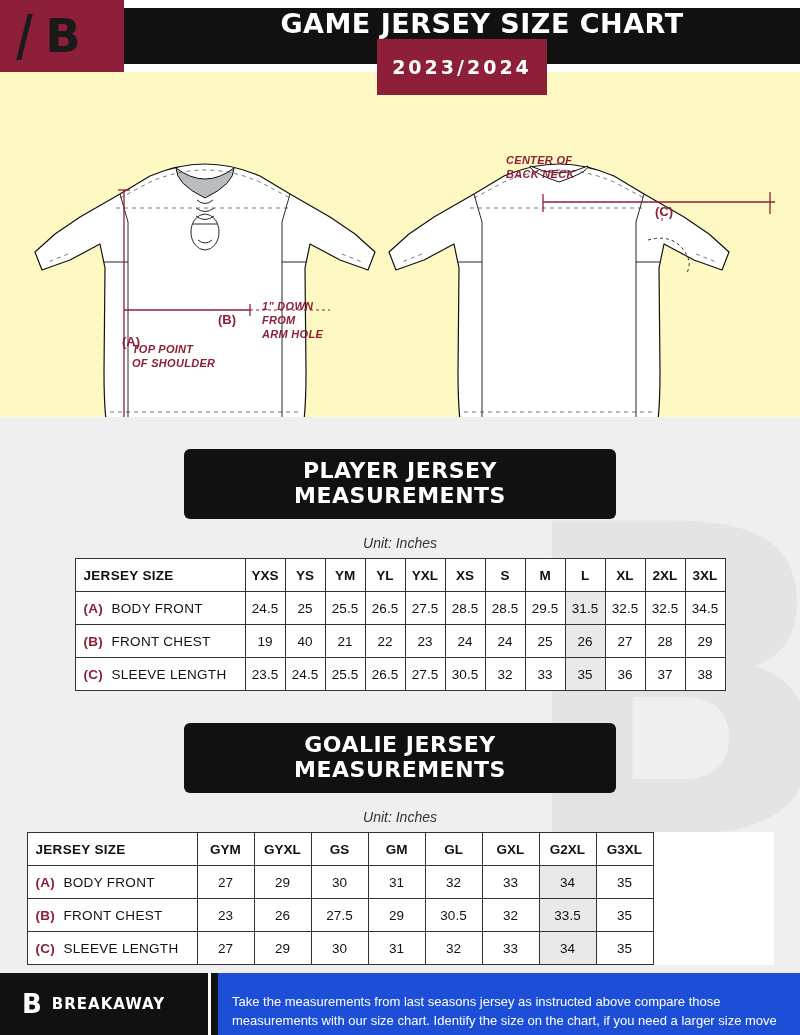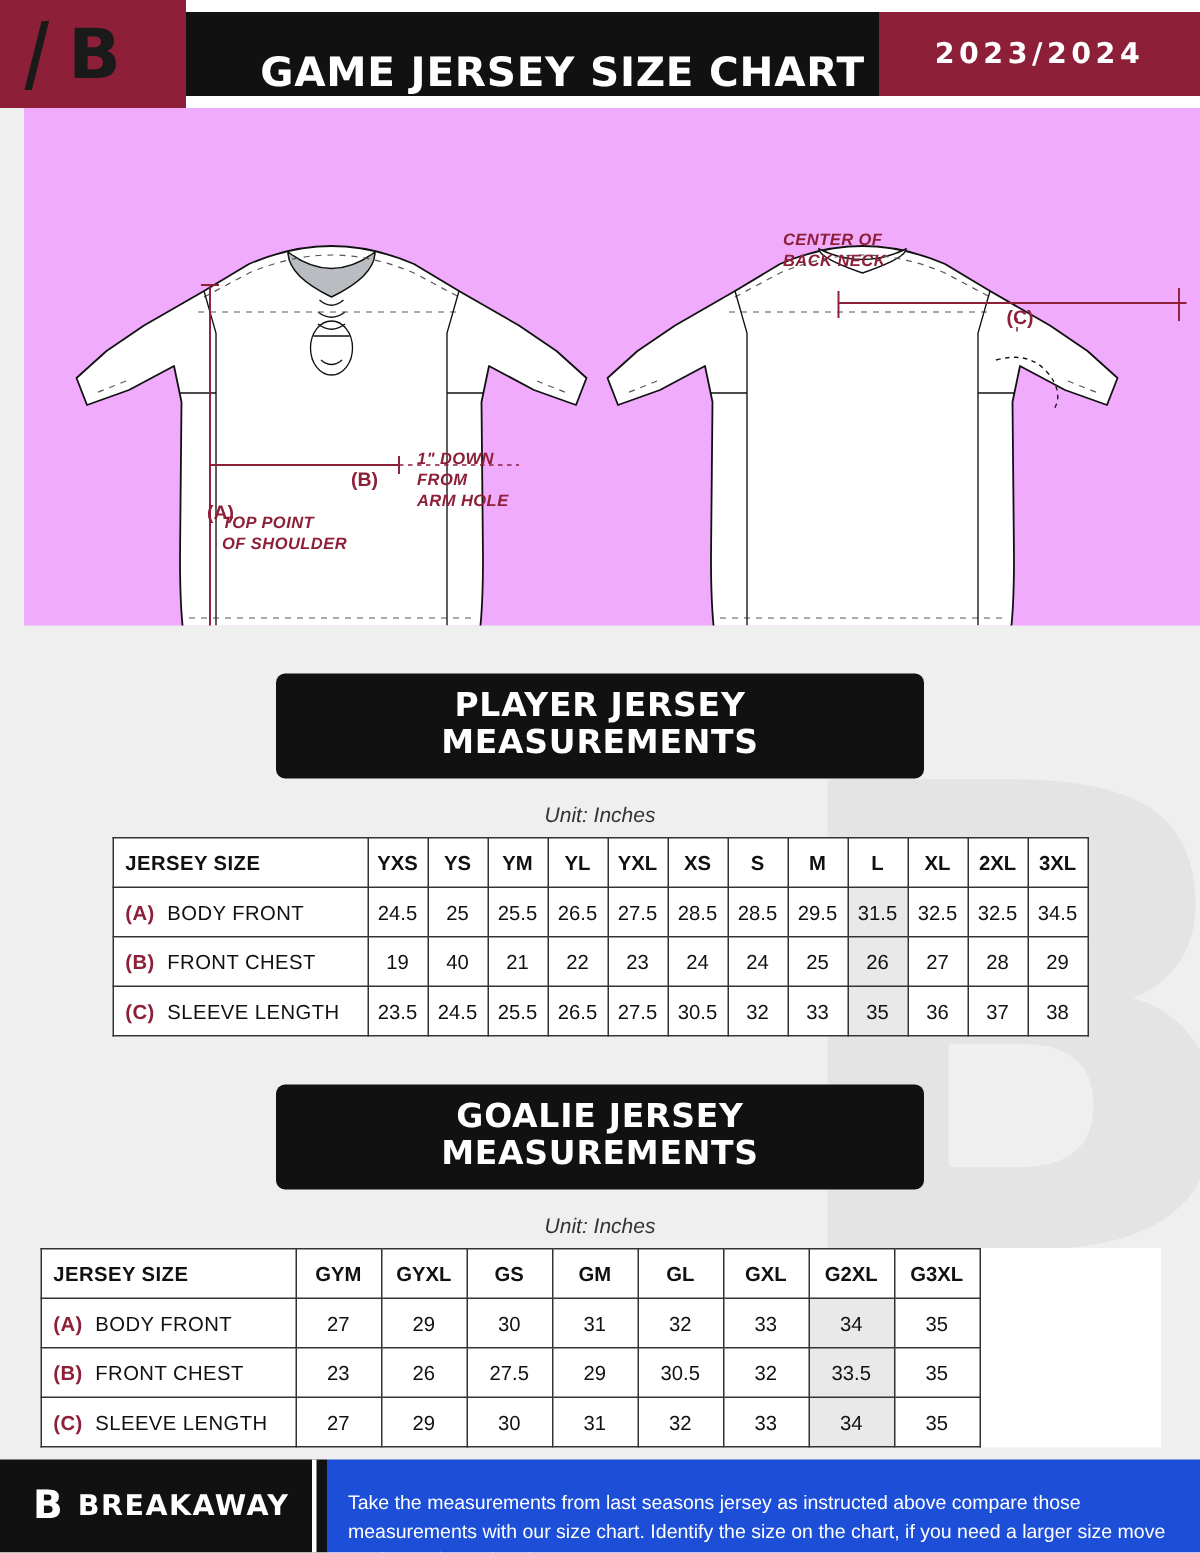--- a/index.html
+++ b/index.html
@@ -74,52 +74,52 @@
     height: 46px;
     background: #1a1a1a;
     transform: skewX(-14deg);
   }
   .header-title-bar {
     position: absolute;
     left: 124px; top: 8px;
     right: 0; height: 56px;
     background: #111111;
     display: flex;
-    align-items: flex-end;
+    align-items: center;
+    flex-direction: column;
   }
   .header-title {
     color: #ffffff;
     font-family: "DejaVu Sans", sans-serif;
     font-weight: bold;
     font-size: 27px;
     letter-spacing: 0.5px;
     flex: 1;
     text-align: center;
     padding-left: 40px;
   }
   .header-season {
     color: #ffffff;
     font-family: "DejaVu Sans", sans-serif;
     font-weight: bold;
     font-size: 19px;
     letter-spacing: 3px;
-    width: 214px;
+    width: 170px;
     text-align: center;
     background: #8e1f38;
     height: 56px;
     line-height: 56px;
   }
 
   
   .diagram {
     position: relative;
     height: 345px;
-    background: #f0abfc;
+    background: #fef9c3;
     z-index: 1;
-    margin-left: 16px;
   }
   .diagram svg { display: block; }
   .dlabel {
     position: absolute;
     font-family: "Liberation Sans", sans-serif;
     font-style: italic;
     font-weight: bold;
     font-size: 11px;
     color: #8e1f38;
     line-height: 1.25;
@@ -226,21 +226,21 @@
     font-family: "DejaVu Sans", sans-serif;
     font-weight: bold;
     font-size: 26px;
     position: relative;
     margin-right: 10px;
   }
   .footer-brand {
     color: #ffffff;
     font-family: "DejaVu Sans", sans-serif;
     font-weight: bold;
-    font-size: 19px;
+    font-size: 15px;
     letter-spacing: 1px;
   }
   .footer-divider {
     position: absolute;
     left: 208px; top: 0;
     width: 3px; height: 62px;
     background: #ffffff;
   }
   .footer-right {
     position: absolute;

